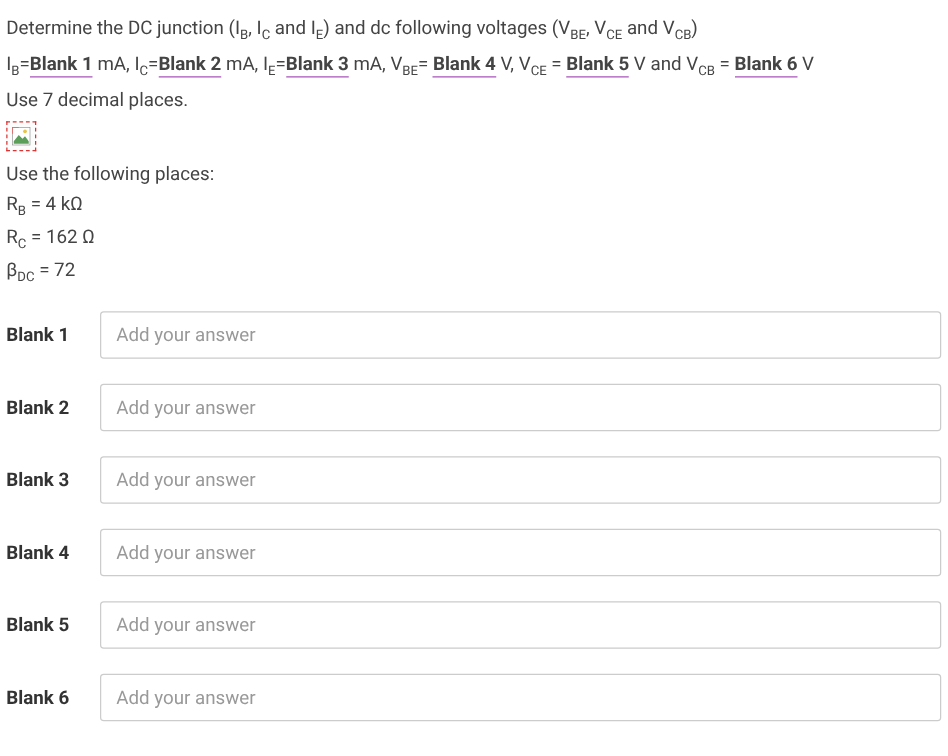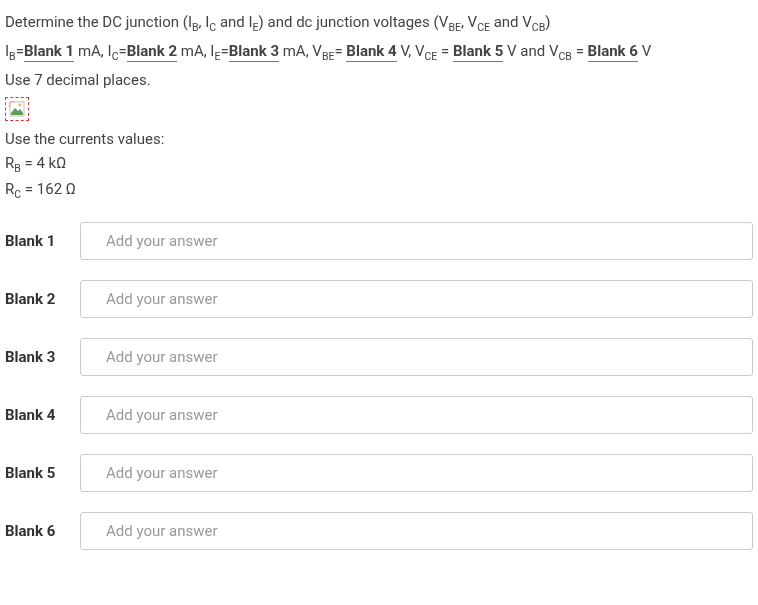--- a/index.html
+++ b/index.html
@@ -64,59 +64,60 @@
       font-weight: 700;
       width: 75px;
       flex-shrink: 0;
       color: #333;
       font-size: 15px;
     }
     .blank-input {
       flex: 1;
       border: 1px solid #ccc;
       border-radius: 3px;
-      padding: 9px 25px;
+      padding: 9px 12px;
       font-size: 15px;
       color: #333;
       font-family: inherit;
       outline: none;
       background: #fff;
     }
     .blank-input::placeholder {
       color: #999;
     }
   </style>
 </head>
 <body>
 
 <div class="question-text">
   <p>
-    <span>Determine the DC junction (I</span><sub>B</sub><span>, I</span><sub>C</sub><span> and I</span><sub>E</sub><span>) and dc junction voltages (V</span><sub>BE</sub><span>, V</span><sub>CE</sub><span> and V</span><sub>CB</sub><span>)</span>
+    <span>Determine the DC junction (I</span><sub>B</sub><span>, I</span><sub>C</sub><span> and I</span><sub>E</sub><span>) and dc following voltages (V</span><sub>BE</sub><span>, V</span><sub>CE</sub><span> and V</span><sub>CB</sub><span>)</span>
   </p>
   <p>
     <span>I</span><sub>B</sub><span>=</span><span class="blank-underline"><strong>Blank 1</strong></span><span> mA, I</span><sub>C</sub><span>=</span><span class="blank-underline"><strong>Blank 2</strong></span><span> mA, I</span><sub>E</sub><span>=</span><span class="blank-underline"><strong>Blank 3</strong></span><span> mA, V</span><sub>BE</sub><span>= </span><span class="blank-underline"><strong>Blank 4</strong></span><span> V, V</span><sub>CE</sub><span> = </span><span class="blank-underline"><strong>Blank 5</strong></span><span> V and V</span><sub>CB</sub><span> = </span><span class="blank-underline"><strong>Blank 6</strong></span><span> V</span>
   </p>
   <p>Use 7 decimal places.</p>
 </div>
 
 <div class="broken-img">
   <svg viewBox="0 0 16 16">
     <rect x="1" y="1" width="14" height="14" fill="#fff" stroke="#888" stroke-width="0.5"></rect>
     <polygon points="2,12 6,7 9,10 11,8 14,12 14,14 2,14" fill="#5a9e5a"></polygon>
     <circle cx="11" cy="4" r="1.5" fill="#e8c547"></circle>
     <polygon points="1,1 6,1 1,6" fill="#fff"></polygon>
     <line x1="1" y1="1" x2="6" y2="1" stroke="#d33" stroke-width="0.5"></line>
     <line x1="1" y1="1" x2="1" y2="6" stroke="#d33" stroke-width="0.5"></line>
   </svg>
 </div>
 
 <div class="values-block">
-  <p>Use the currents values:</p>
+  <p>Use the following places:</p>
   <p><span>R</span><sub>B</sub><span> = 4 kΩ</span></p>
   <p><span>R</span><sub>C</sub><span> = 162 Ω</span></p>
+  <p><span>β</span><sub>DC</sub><span> = 72</span></p>
 </div>
 
 <div class="blank-row">
   <div class="blank-label">Blank 1</div>
   <input type="text" class="blank-input" placeholder="Add your answer" style="">
 </div>
 
 <div class="blank-row">
   <div class="blank-label">Blank 2</div>
   <input type="text" class="blank-input" placeholder="Add your answer" style="">

